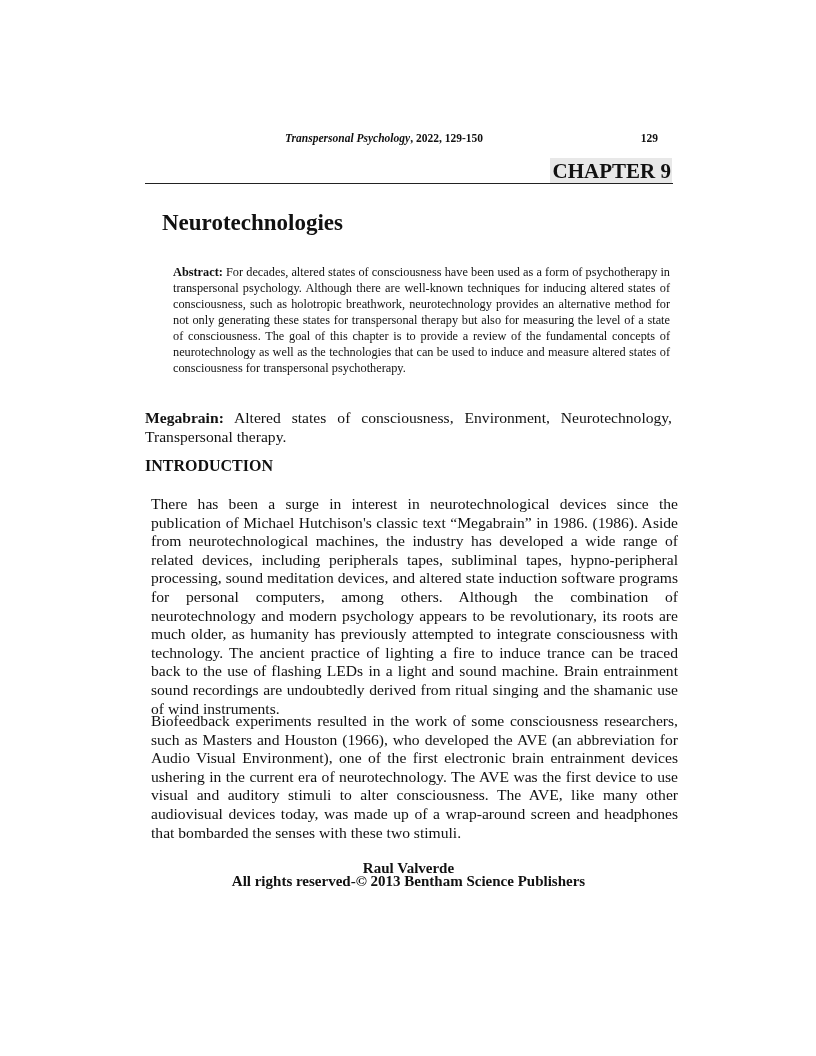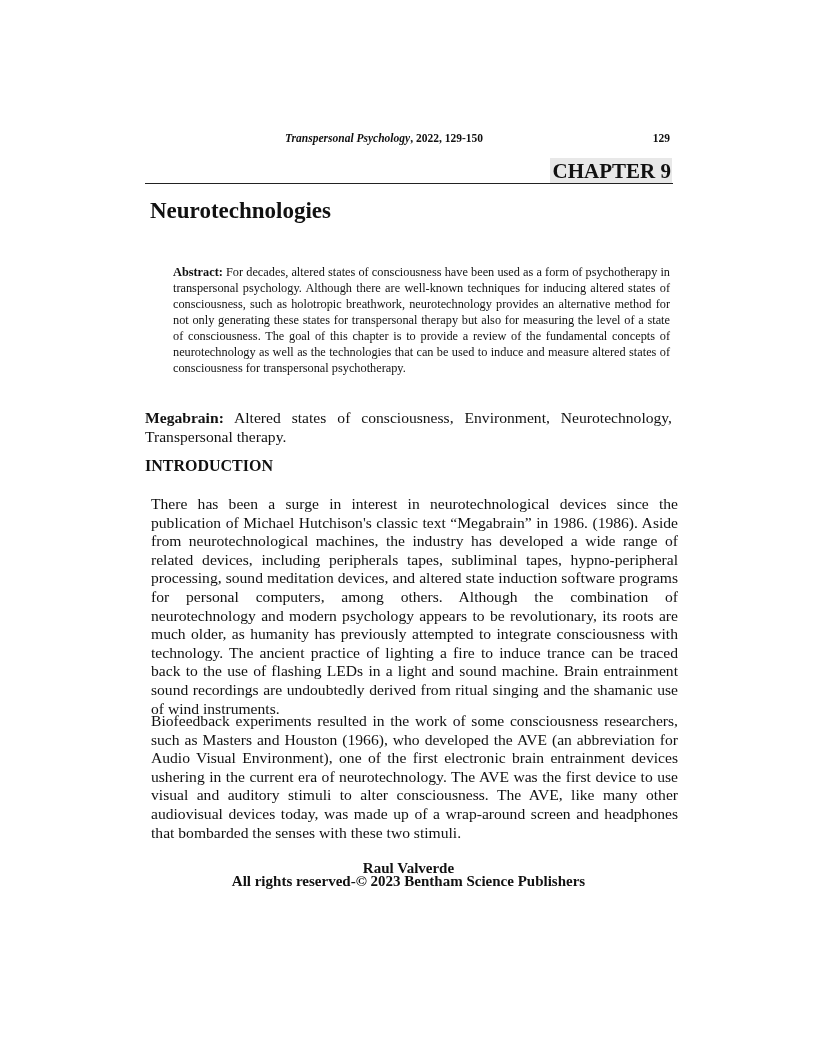--- a/index.html
+++ b/index.html
@@ -6,21 +6,21 @@
     body {
       width: 816px; height: 1056px; position: relative; overflow: hidden;
       font-family: "Liberation Serif", serif; color: #111;
     }
     .running-head {
       position: absolute; top: 132px; left: 145px; width: 527px;
       font-size: 11.5px; font-weight: bold;
     }
     .running-head .journal { position: absolute; left: 140px; top: 0; }
     .running-head .journal i { font-style: italic; }
-    .running-head .page-num { position: absolute; right: 2px; top: 0; margin-left: 36px; }
+    .running-head .page-num { position: absolute; right: 14px; top: 0; margin-left: 36px; }
     .chapter-label {
       position: absolute; top: 158px; left: 550px; width: 122px; height: 25px;
       background: #e8e8e8; font-size: 21px; font-weight: bold; text-align: right;
       line-height: 26px; padding-right: 1px; box-sizing: border-box;
     }
     .chapter-rule {
       position: absolute; top: 183px; left: 145px; width: 528px; height: 1px; background: #222;
     }
     .chapter-title {
       position: absolute; top: 198px; left: 150px; font-size: 23px; font-weight: bold;
@@ -53,31 +53,31 @@
 <body>
 
 <div class="running-head">
   <span class="journal"><i>Transpersonal Psychology</i><span>, 2022, 129-150</span></span>
   <span class="page-num">129</span>
 </div>
 
 <div class="chapter-label">CHAPTER 9</div>
 <div class="chapter-rule"></div>
 
-<h1 class="chapter-title" style="margin:0;">Neurotechnologies</h1>
+<h1 class="chapter-title" style="margin:12px;">Neurotechnologies</h1>
 
 <div class="abstract">
   <b>Abstract:</b><span> For decades, altered states of consciousness have been used as a form of psychotherapy in transpersonal psychology. Although there are well-known techniques for inducing altered states of consciousness, such as holotropic breathwork, neurotechnology provides an alternative method for not only generating these states for transpersonal therapy but also for measuring the level of a state of consciousness. The goal of this chapter is to provide a review of the fundamental concepts of neurotechnology as well as the technologies that can be used to induce and measure altered states of consciousness for transpersonal psychotherapy.</span>
 </div>
 
 <div class="keywords">
   <b>Megabrain:</b><span> Altered states of consciousness, Environment, Neurotechnology, Transpersonal therapy.</span>
 </div>
 
 <div class="section-heading">INTRODUCTION</div>
 
 <p class="para p1">There has been a surge in interest in neurotechnological devices since the publication of Michael Hutchison's classic text “Megabrain” in 1986. (1986). Aside from neurotechnological machines, the industry has developed a wide range of related devices, including peripherals tapes, subliminal tapes, hypno-peripheral processing, sound meditation devices, and altered state induction software programs for personal computers, among others. Although the combination of neurotechnology and modern psychology appears to be revolutionary, its roots are much older, as humanity has previously attempted to integrate consciousness with technology. The ancient practice of lighting a fire to induce trance can be traced back to the use of flashing LEDs in a light and sound machine. Brain entrainment sound recordings are undoubtedly derived from ritual singing and the shamanic use of wind instruments.</p>
 <p class="para p2">Biofeedback experiments resulted in the work of some consciousness researchers, such as Masters and Houston (1966), who developed the AVE (an abbreviation for Audio Visual Environment), one of the first electronic brain entrainment devices ushering in the current era of neurotechnology. The AVE was the first device to use visual and auditory stimuli to alter consciousness. The AVE, like many other audiovisual devices today, was made up of a wrap-around screen and headphones that bombarded the senses with these two stimuli.</p>
 
 <div class="footer">
   <div>Raul Valverde</div>
-  <div>All rights reserved-© 2023 Bentham Science Publishers</div>
+  <div>All rights reserved-© 2013 Bentham Science Publishers</div>
 </div>
 
 </body></html>

